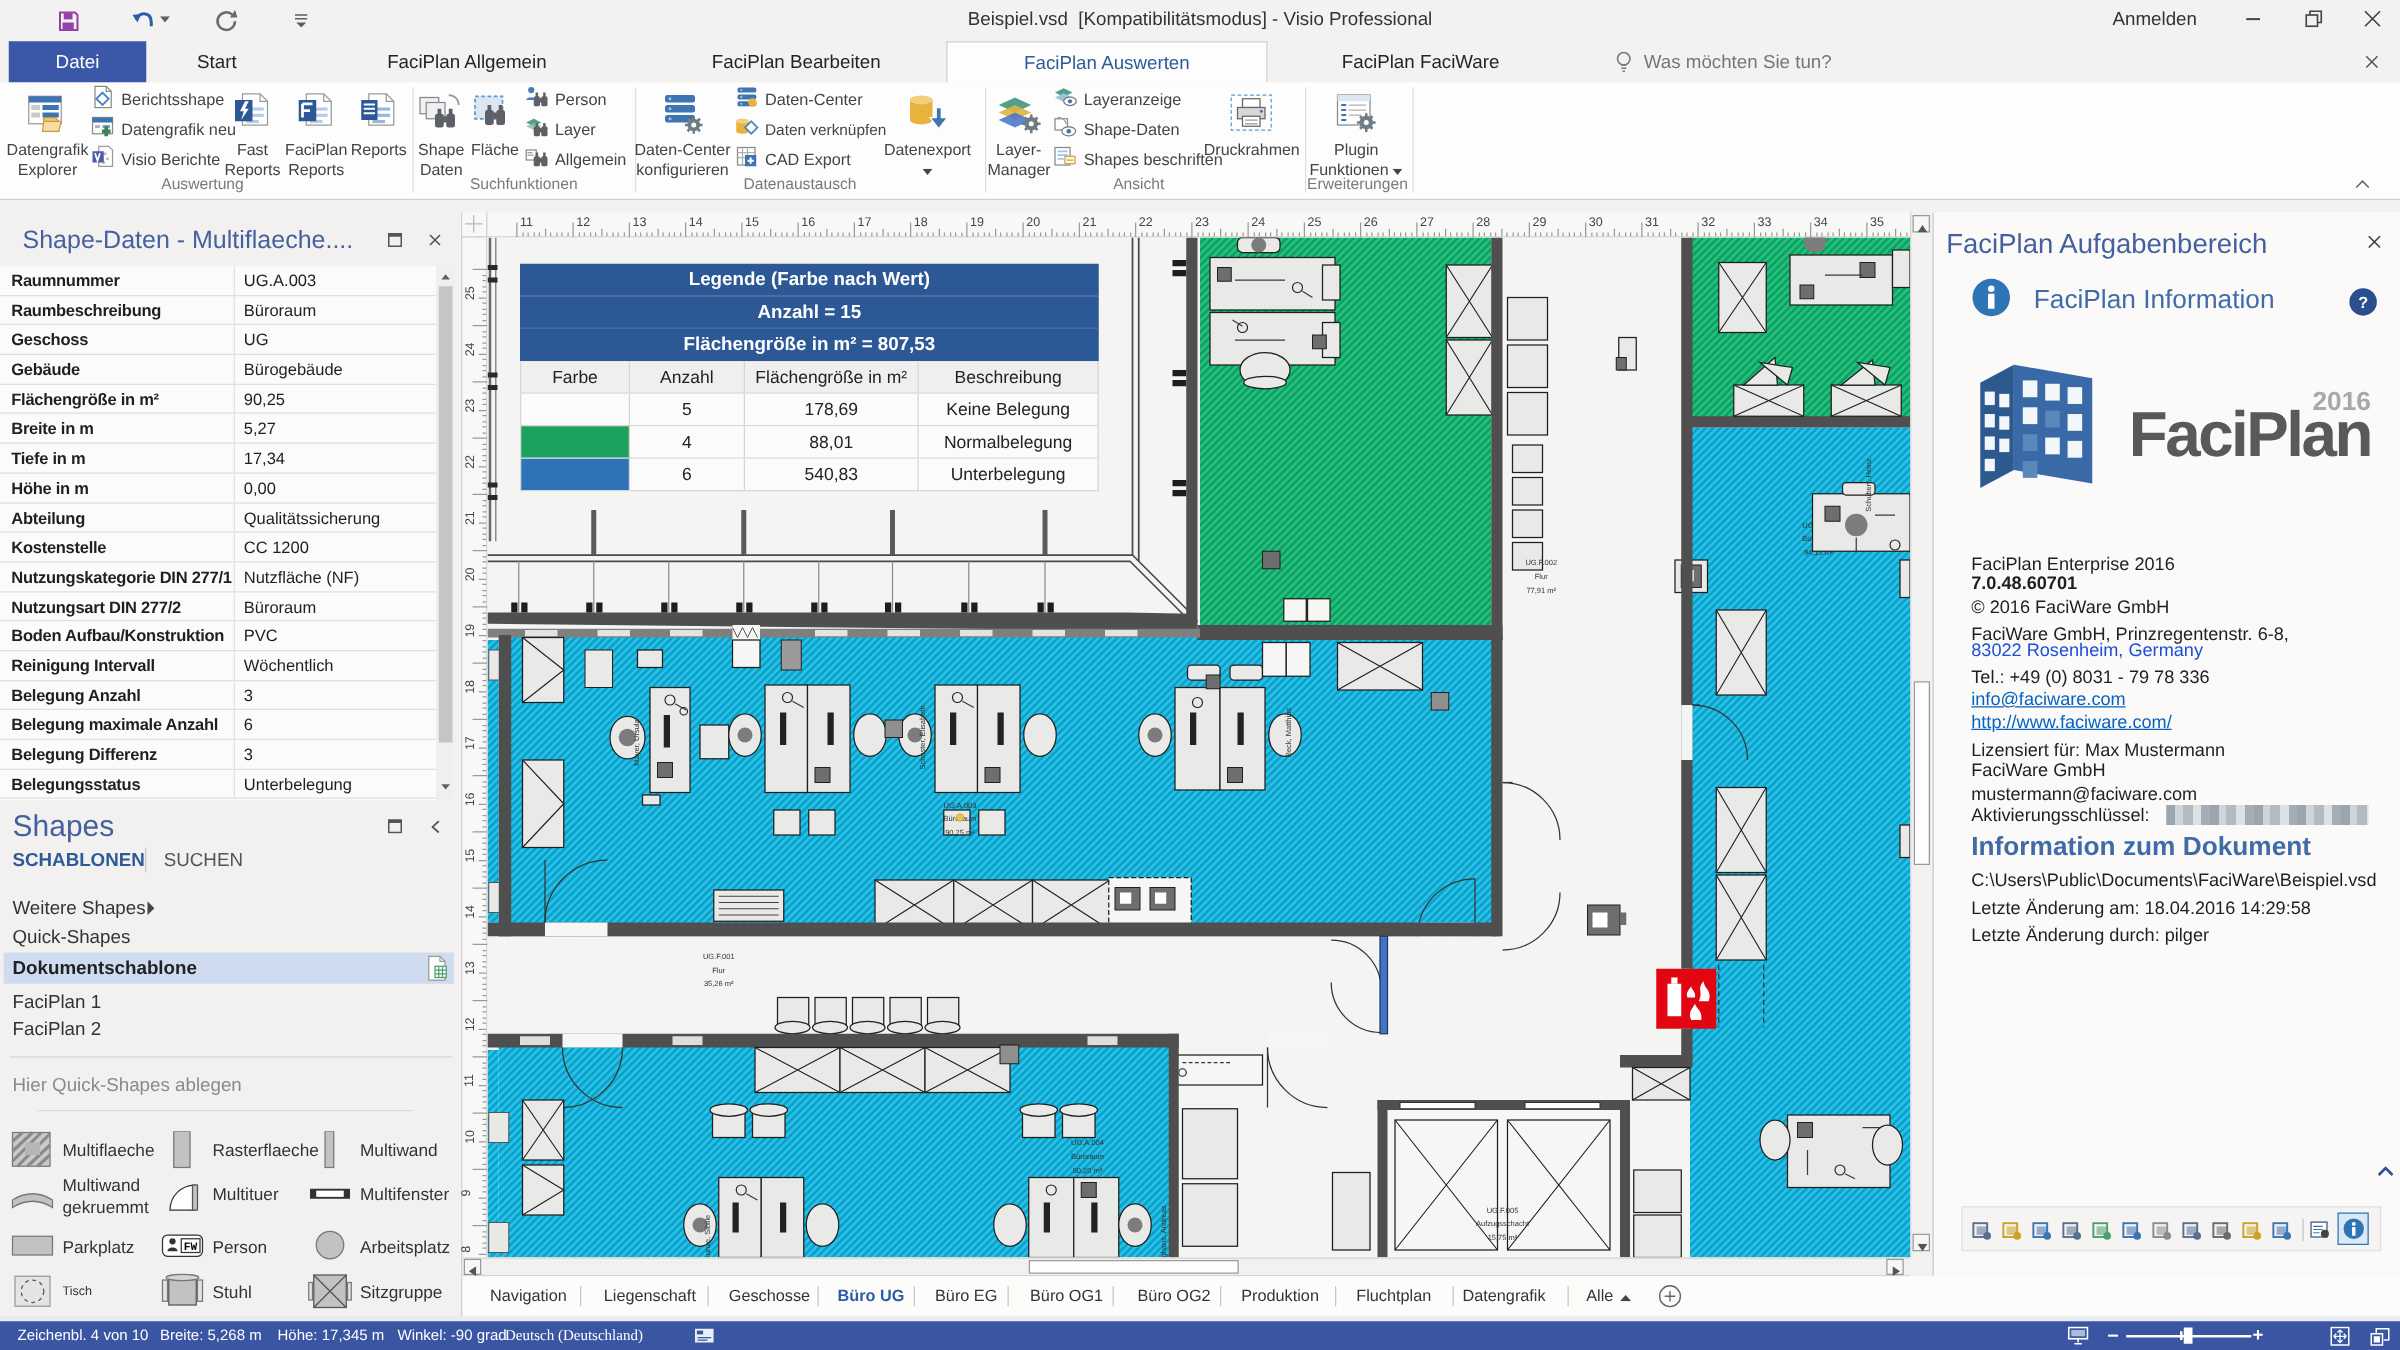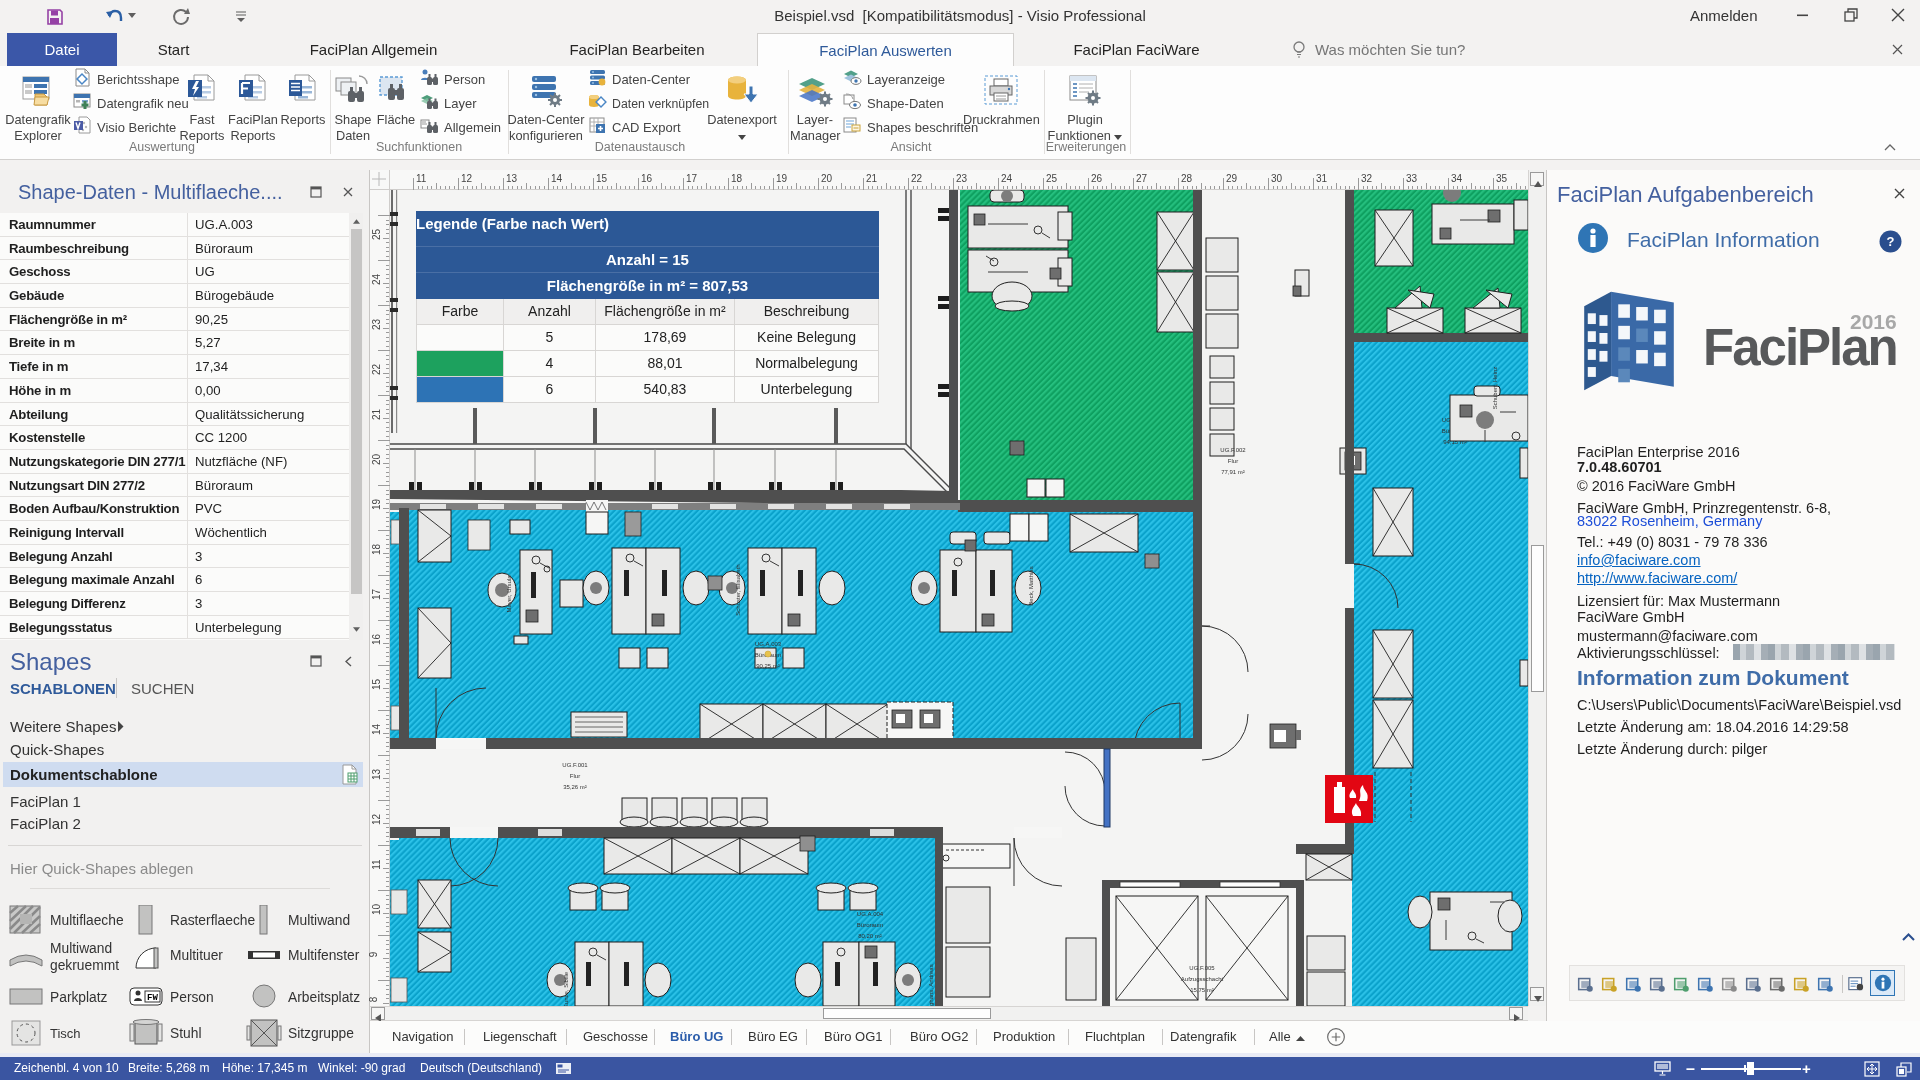--- a/index.html
+++ b/index.html
@@ -554,21 +554,21 @@
         </svg></div>
       <div class="abs" style="left:170px;top:819px;font-size:13.8px;color:#333;line-height:17px;">Person</div>
       <div class="abs" style="left:246px;top:812px;"><svg width="36" height="30" viewBox="0 0 36 30">
           <circle cx="18" cy="14" r="11" fill="#c2c2c1" stroke="#777"></circle>
         </svg></div>
       <div class="abs" style="left:288px;top:819px;font-size:13.8px;color:#333;line-height:17px;">Arbeitsplatz</div>
       <div class="abs" style="left:8px;top:848px;"><svg width="36" height="30" viewBox="0 0 36 30">
           <rect x="4" y="3" width="28" height="24" fill="#e4e4e3" stroke="#999"></rect>
           <circle cx="18" cy="15" r="9" fill="none" stroke="#555" stroke-dasharray="3 3"></circle>
         </svg></div>
-      <div class="abs" style="left:50px;top:855px;font-size:13px;color:#333;line-height:17px;">Tisch</div>
+      <div class="abs" style="left:50px;top:855px;font-size:10px;color:#333;line-height:17px;">Tisch</div>
       <div class="abs" style="left:128px;top:848px;"><svg width="36" height="30" viewBox="0 0 36 30">
           <rect x="7" y="3" width="22" height="23" fill="#c2c2c1" stroke="#555"></rect>
           <path d="M7 3 h22" stroke="#555"></path>
           <rect x="2" y="6" width="4" height="17" fill="#e4e4e3" stroke="#777"></rect>
           <rect x="30" y="6" width="4" height="17" fill="#e4e4e3" stroke="#777"></rect>
           <ellipse cx="18" cy="4" rx="13" ry="2.5" fill="#d4d4d3" stroke="#777"></ellipse>
         </svg></div>
       <div class="abs" style="left:170px;top:855px;font-size:13.8px;color:#333;line-height:17px;">Stuhl</div>
       <div class="abs" style="left:246px;top:848px;"><svg width="36" height="30" viewBox="0 0 36 30">
           <rect x="5" y="2" width="26" height="26" fill="#c2c2c1" stroke="#555"></rect>
@@ -1682,21 +1682,21 @@
         <path d="M0 4l6-4v8z" fill="#555"></path>
       </svg></div>
 <div class="abs" style="left:453px;top:1px;width:168px;height:11px;background:#fdfdfd;border:1px solid #9a9a9a;"></div>
 <div class="abs" style="left:1139px;top:0px;width:14px;height:13px;background:#f6f6f5;border:1px solid #9a9a9a;"><svg style="margin:2px 0 0 4px" width="6" height="8" viewBox="0 0 6 8">
         <path d="M6 4l-6-4v8z" fill="#555"></path>
       </svg></div>
 </div>
 
 <div class="abs" style="left:416px;top:211px;width:463px;">
 
-<div style="background:#2c5896;color:#fff;font-size:15px;font-weight:bold;text-align:left;border-bottom:1px solid #4a6fa5;height:36px;line-height:26px;">Legende (Farbe nach Wert)</div>
+<div style="background:#2c5896;color:#fff;font-size:15px;font-weight:bold;text-align:center;border-bottom:1px solid #4a6fa5;height:26px;line-height:26px;">Legende (Farbe nach Wert)</div>
 <div style="background:#2c5896;color:#fff;font-size:15px;font-weight:bold;text-align:center;border-bottom:1px solid #4a6fa5;height:26px;line-height:26px;">Anzahl = 15</div>
 <div style="background:#2c5896;color:#fff;font-size:15px;font-weight:bold;text-align:center;height:26px;line-height:26px;">Flächengröße in m² = 807,53</div>
 
 <div style="display:flex;background:#f0efee;border:1px solid #d8d6d4;border-top:none;height:26px;line-height:25px;font-size:14px;color:#222;text-align:center;">
       <div style="width:87px;border-right:1px solid #d8d6d4;">Farbe</div>
       <div style="width:92px;border-right:1px solid #d8d6d4;">Anzahl</div>
       <div style="width:139px;border-right:1px solid #d8d6d4;">Flächengröße in m²</div>
       <div style="flex:1;">Beschreibung</div>
     </div>
 
@@ -1900,21 +1900,21 @@
     </svg>
 </div>
 
 <div class="thinstrip abs"></div>
 
 <div id="statusbar" class="abs">
 <div class="st" style="left:14px;">Zeichenbl. 4 von 10</div>
 <div class="st" style="left:128px;">Breite: 5,268 m</div>
 <div class="st" style="left:222px;">Höhe: 17,345 m</div>
 <div class="st" style="left:318px;">Winkel: -90 grad</div>
-<div class="st" style="left:420px;">Deutsch (Deutschland)</div>
+<div class="st" style="left:404px;font-family:Liberation Serif, serif;">Deutsch (Deutschland)</div>
 <svg class="abs" style="left:556px;top:5px" width="15" height="14" viewBox="0 0 15 14">
       <rect x="0" y="1" width="15" height="11" fill="#fff" opacity="0.9"></rect>
       <rect x="1.5" y="2.5" width="5" height="3" fill="#3a55a1"></rect>
       <path d="M2 8h11M2 10h8" stroke="#3a55a1"></path>
     </svg>
 
 <svg class="abs" style="left:1654px;top:4px" width="17" height="15" viewBox="0 0 17 15">
       <rect x="1" y="1" width="15" height="9" fill="none" stroke="#fff" stroke-width="1.3"></rect>
       <rect x="3" y="3" width="11" height="5" fill="#fff" opacity="0.6"></rect>
       <path d="M8.5 10v3M5.5 14h6" stroke="#fff" stroke-width="1.2"></path>

